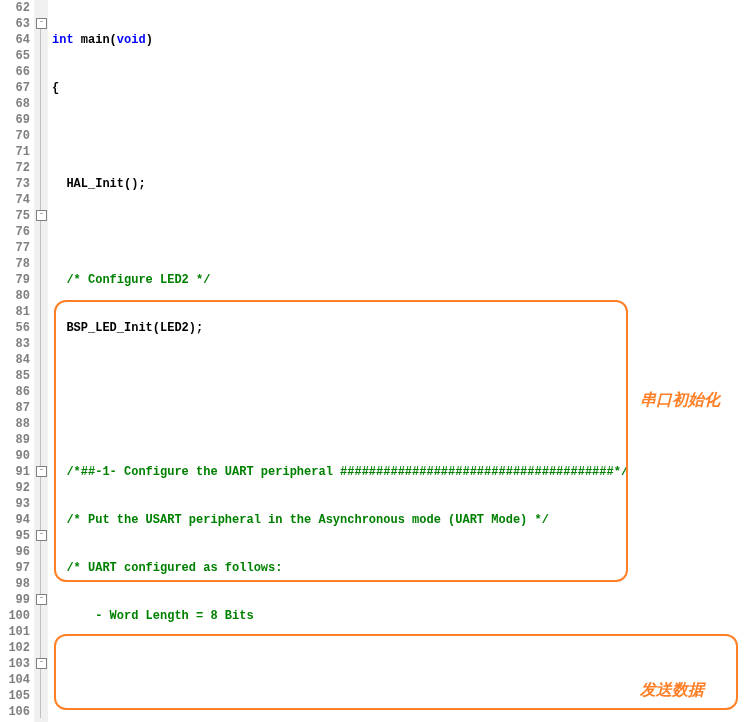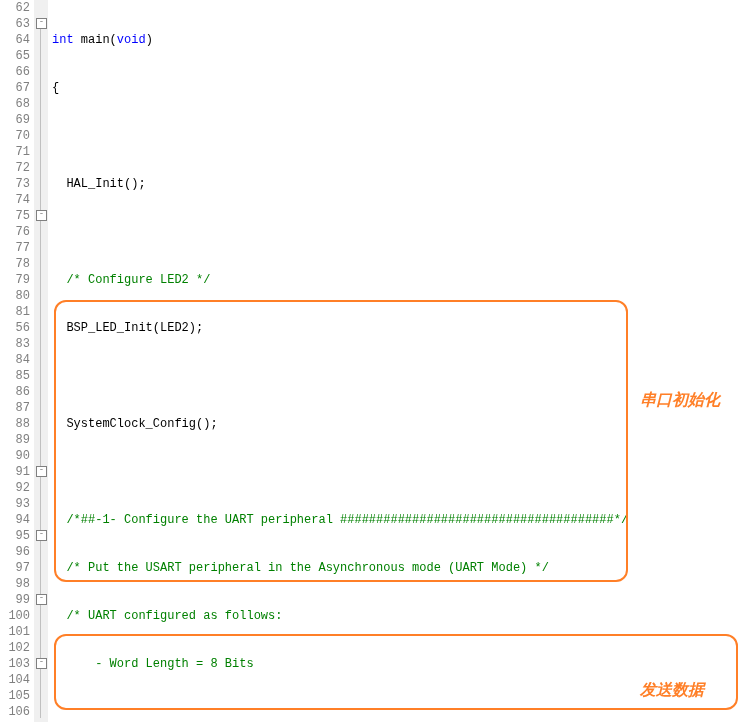--- a/index.html
+++ b/index.html
@@ -46,21 +46,21 @@
     left: 6px;
     width: 1px;
     background: #c0c0c0;
   }
   .code {
     padding-left: 4px;
     white-space: pre;
     position: relative;
     flex: 1;
   }
-  .line { height: 16px; }
+  .line { height: 16px; font-weight: bold; }
   .kw { color: #0000ff; }
   .cm { color: #008000; text-align: right; }
 
   .annot-box {
     position: absolute;
     border: 2px solid #ff7f27;
     border-radius: 12px;
     pointer-events: none;
   }
   .annot-label {
@@ -136,21 +136,20 @@
 
   <div class="code">
     <div class="line"><span class="kw">int</span><span> main(</span><span class="kw">void</span><span>)</span></div>
     <div class="line"><span>{</span></div>
     <div class="line"></div>
     <div class="line"><span>  HAL_Init();</span></div>
     <div class="line"></div>
     <div class="line"><span class="cm">  /* Configure LED2 */</span></div>
     <div class="line"><span>  BSP_LED_Init(LED2);</span></div>
     <div class="line"></div>
-    <div class="line"><span>  SystemClock_Config();</span></div>
     <div class="line"></div>
     <div class="line"><span class="cm">  /*##-1- Configure the UART peripheral ######################################*/</span></div>
     <div class="line"><span class="cm">  /* Put the USART peripheral in the Asynchronous mode (UART Mode) */</span></div>
     <div class="line"><span class="cm">  /* UART configured as follows:</span></div>
     <div class="line"><span class="cm">      - Word Length = 8 Bits</span></div>
     
     
     
     
     

